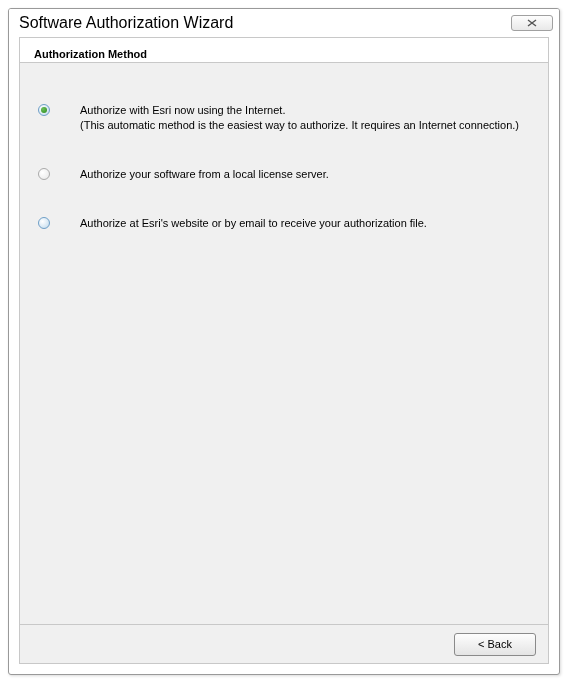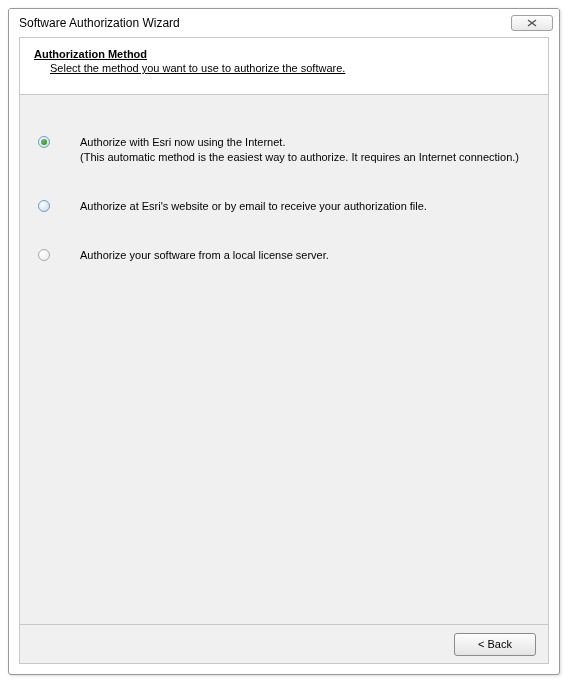--- a/index.html
+++ b/index.html
@@ -24,43 +24,42 @@
     }
     .titlebar {
       height: 28px;
       display: flex;
       align-items: center;
       justify-content: space-between;
       padding: 0 6px 0 10px;
       background: #fff;
     }
     .titlebar-text {
-      font-size: 12px;
+      font-size: 16px;
       color: #000;
     }
     .close-btn {
       width: 42px;
       height: 16px;
       border: 1px solid #a0a0a0;
       border-radius: 3px;
       background: linear-gradient(#fdfdfd, #e8e8e8);
       display: flex;
       align-items: center;
       justify-content: center;
       font-size: 10px;
       color: #555;
       cursor: default;
       line-height: 1;
     }
     .header-band {
       margin: 0 10px;
       border: 1px solid #c8c8c8;
       background: #fff;
-      padding: 10px 14px 20px;
-      text-decoration: underline;
+      padding: 10px 14px 0;
     }
     .header-title {
       font-weight: bold;
       font-size: 11px;
       margin-bottom: 2px;
     }
     .header-sub {
       padding-left: 16px;
       font-size: 11px;
     }
@@ -137,44 +136,43 @@
     <span class="titlebar-text">Software Authorization Wizard</span>
     <div class="close-btn">
       <svg width="10" height="8" viewBox="0 0 10 8">
         <path d="M1 1 L9 7 M9 1 L1 7" stroke="#555" stroke-width="1.4" fill="none"></path>
       </svg>
     </div>
   </div>
 
   <div class="header-band">
     <div class="header-title">Authorization Method</div>
-    <div class="header-sub">Select the method you want to use to authorize the software.</div>
   </div>
 
   <div class="content">
 
     <div class="option">
       <div class="radio checked"></div>
       <div class="opt-text">
         <span>Authorize with Esri now using the Internet.</span><br>
         <span>(This automatic method is the easiest way to authorize. It requires an Internet connection.)</span>
       </div>
     </div>
 
     <div class="option">
-      <div class="radio"></div>
+      <div class="radio empty"></div>
       <div class="opt-text">
-        <span>Authorize at Esri's website or by email to receive your authorization file.</span>
+        <span>Authorize your software from a local license server.</span>
       </div>
     </div>
 
     <div class="option">
-      <div class="radio empty"></div>
+      <div class="radio"></div>
       <div class="opt-text">
-        <span>Authorize your software from a local license server.</span>
+        <span>Authorize at Esri's website or by email to receive your authorization file.</span>
       </div>
     </div>
 
   </div>
 
   <div class="footer">
     <button class="btn">&lt; Back</button>
   </div>
 
 </div>

